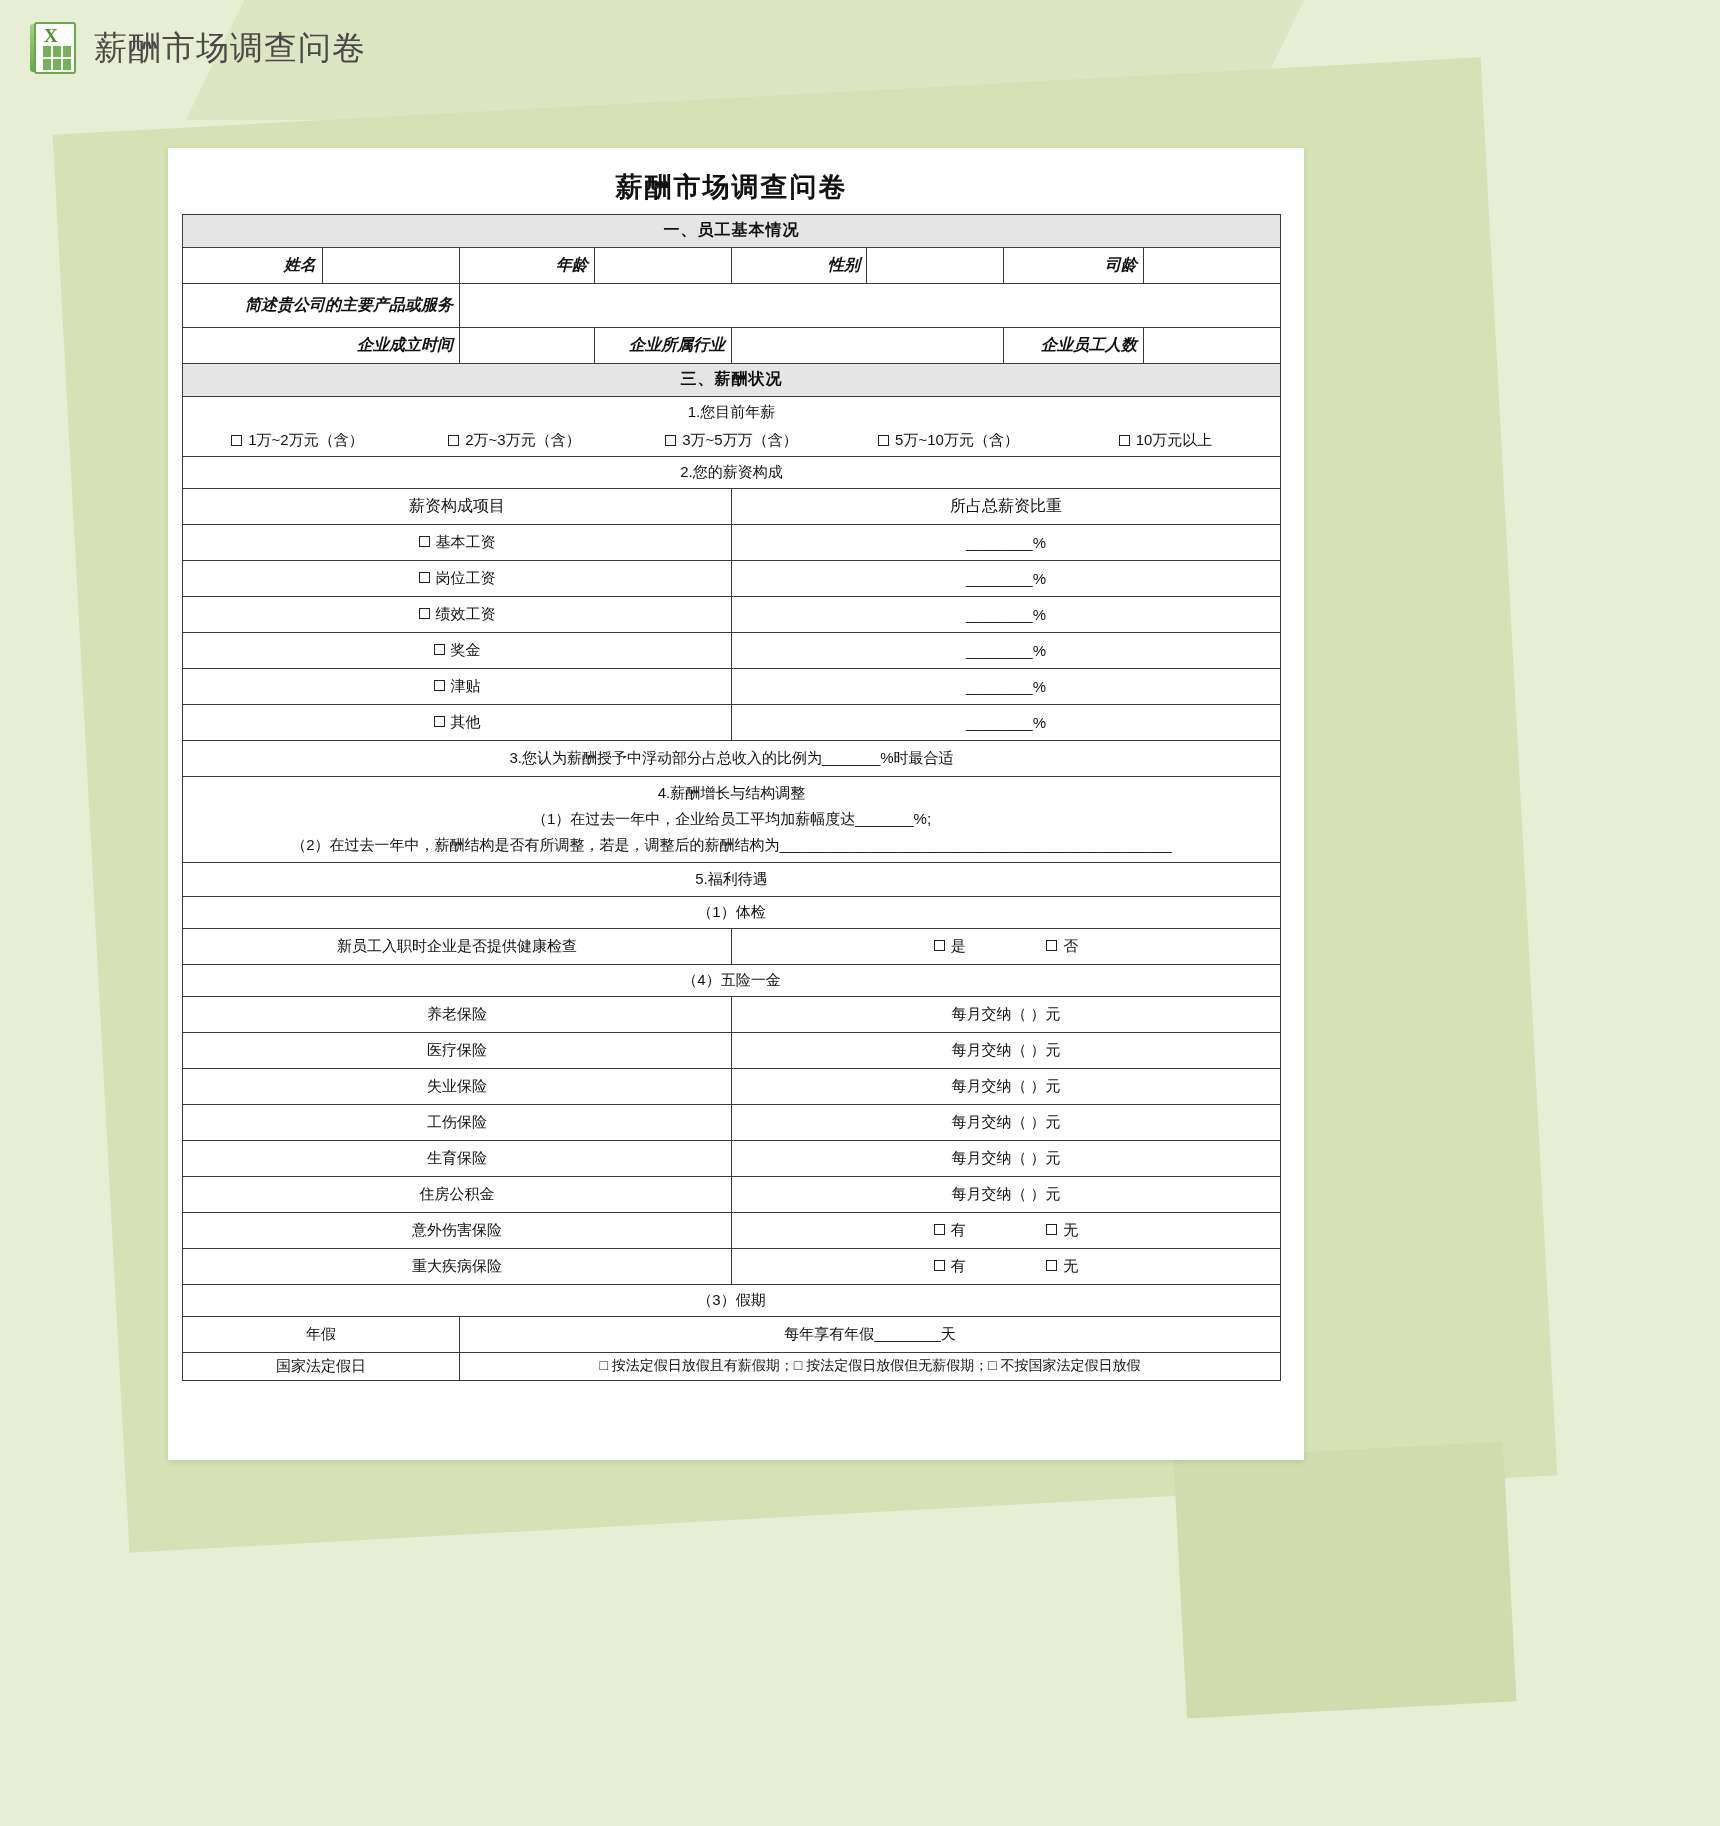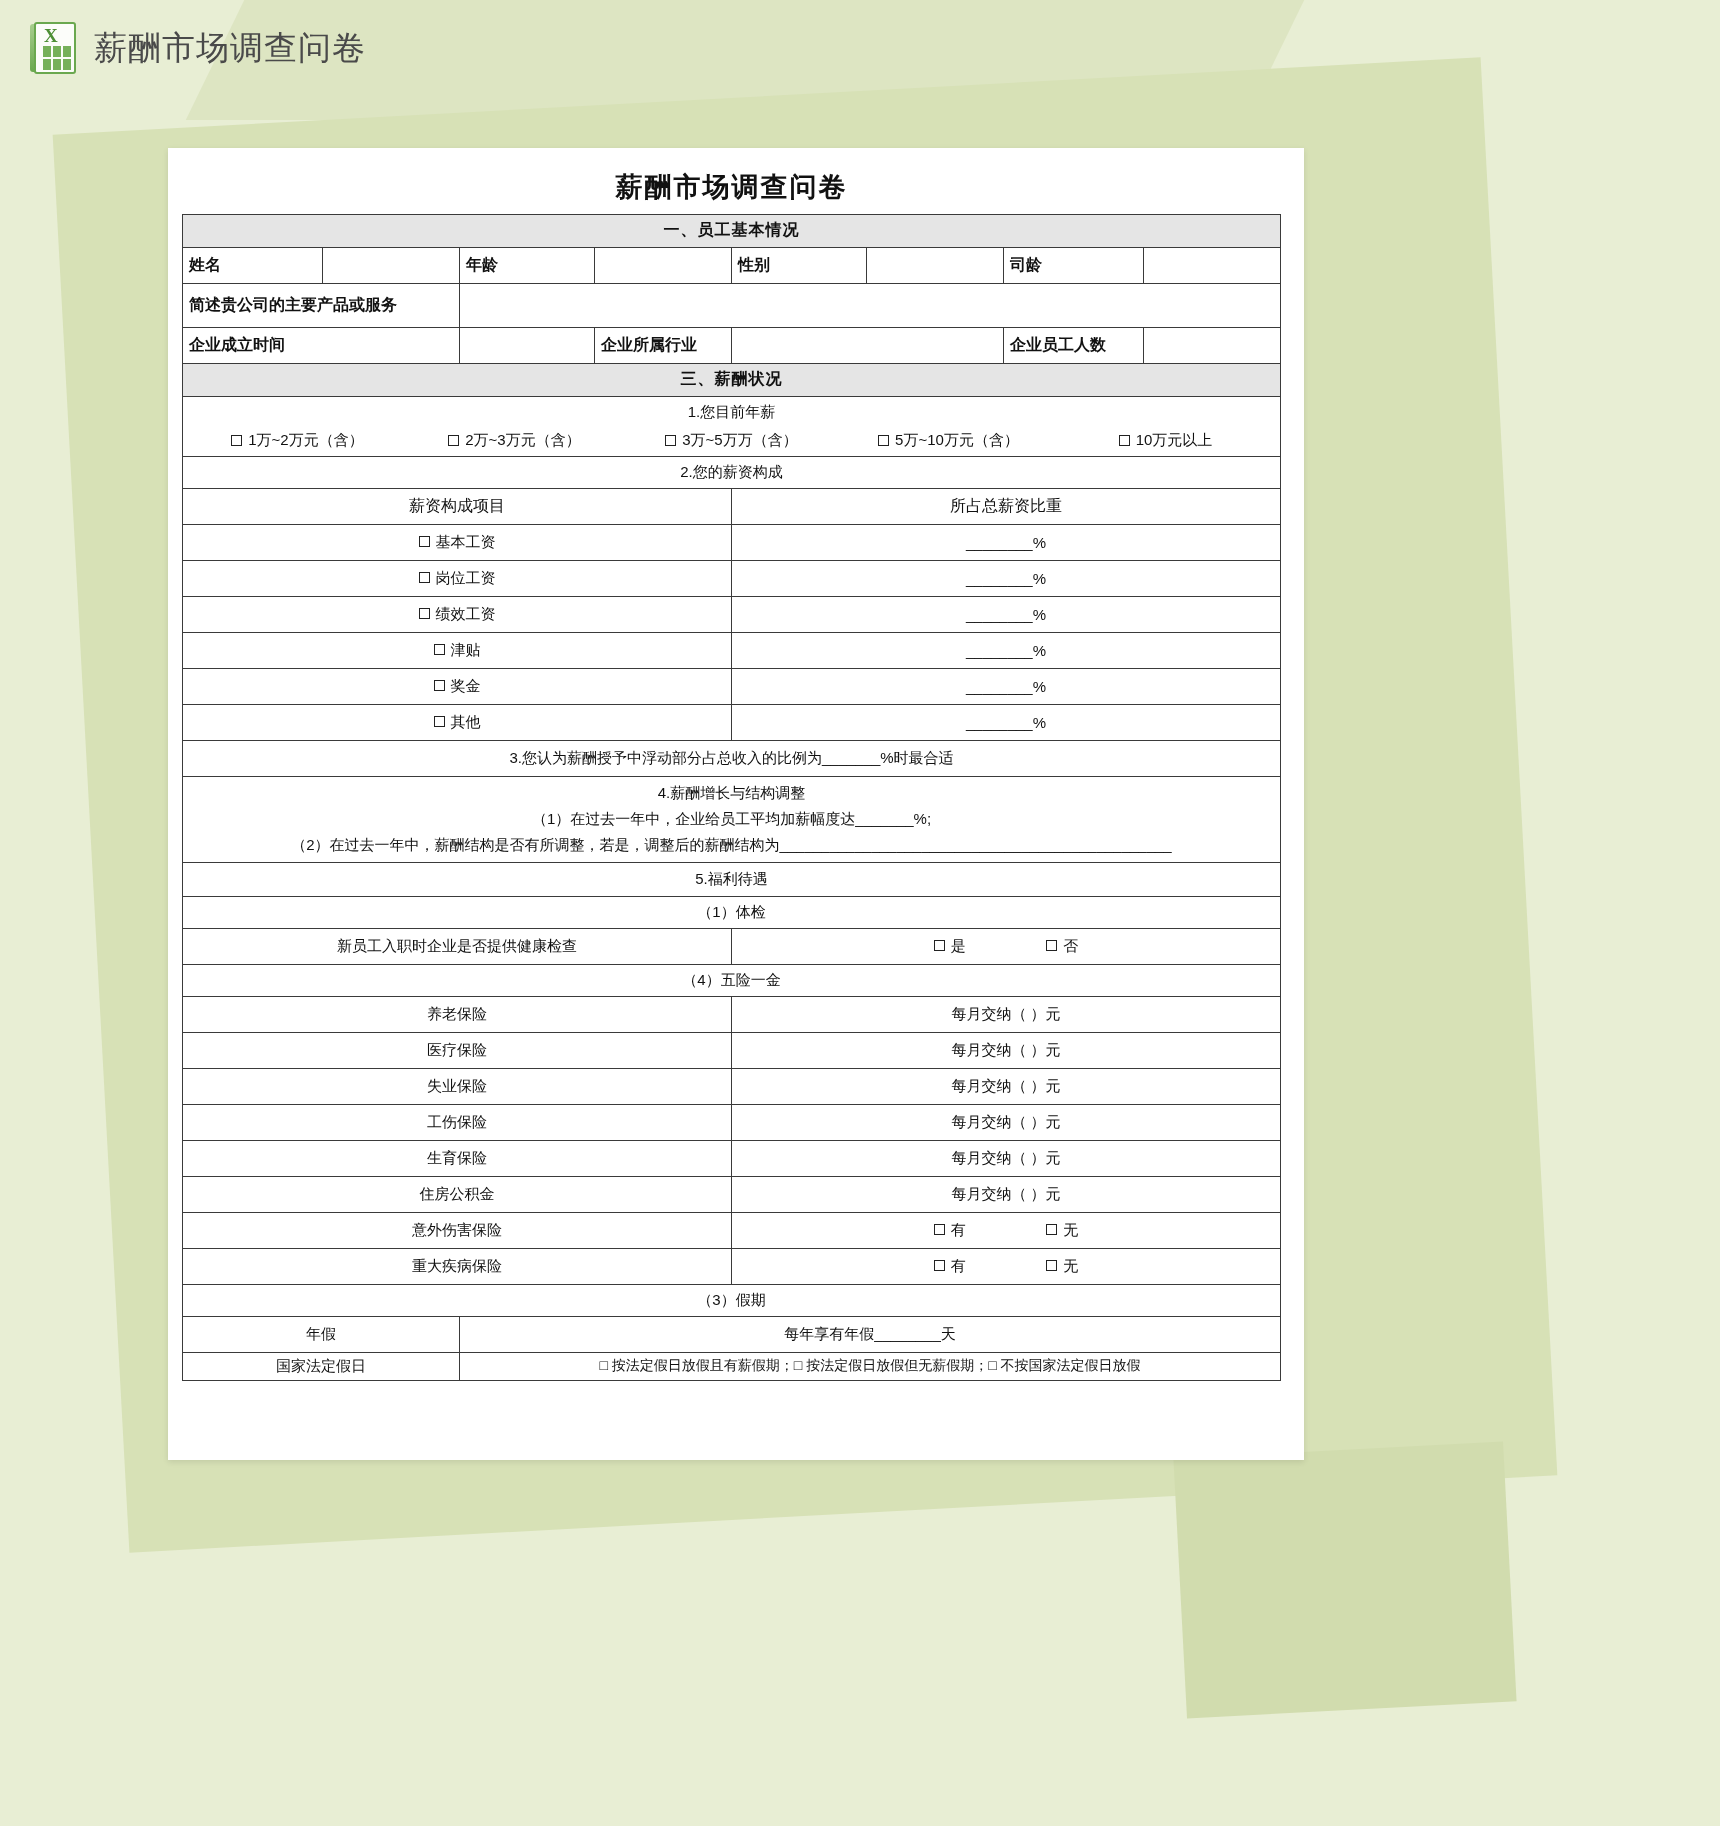--- a/index.html
+++ b/index.html
@@ -125,21 +125,21 @@
 
   .section-bar td {
     background: #e5e5e5;
     text-align: center;
     font-weight: bold;
     font-size: 16px;
     height: 33px;
     letter-spacing: 1px;
   }
 
-  .lbl { text-align: left; font-weight: bold; font-size: 16px; }
+  .lbl { text-align: right; font-weight: bold; font-size: 16px; font-style: italic; }
   .blank { background: #fff; }
 
   .qline {
     text-align: center;
     font-size: 15px;
     line-height: 26px;
     padding: 5px 8px;
   }
   .qline .opts {
     display: flex;
@@ -266,25 +266,25 @@
     </tr>
     <tr>
       <td class="cell-c" colspan="4"><span class="cbox"></span><span>岗位工资</span></td>
       <td class="cell-c ul" colspan="4">________%</td>
     </tr>
     <tr>
       <td class="cell-c" colspan="4"><span class="cbox"></span><span>绩效工资</span></td>
       <td class="cell-c ul" colspan="4">________%</td>
     </tr>
     <tr>
+      <td class="cell-c" colspan="4"><span class="cbox"></span><span>奖金</span></td>
+      <td class="cell-c ul" colspan="4">________%</td>
+    </tr>
+    <tr>
       <td class="cell-c" colspan="4"><span class="cbox"></span><span>津贴</span></td>
-      <td class="cell-c ul" colspan="4">________%</td>
-    </tr>
-    <tr>
-      <td class="cell-c" colspan="4"><span class="cbox"></span><span>奖金</span></td>
       <td class="cell-c ul" colspan="4">________%</td>
     </tr>
     <tr>
       <td class="cell-c" colspan="4"><span class="cbox"></span><span>其他</span></td>
       <td class="cell-c ul" colspan="4">________%</td>
     </tr>
 
     <tr>
       <td class="qline" colspan="8" style="height:36px">3.您认为薪酬授予中浮动部分占总收入的比例为_______%时最合适</td>
     </tr>

